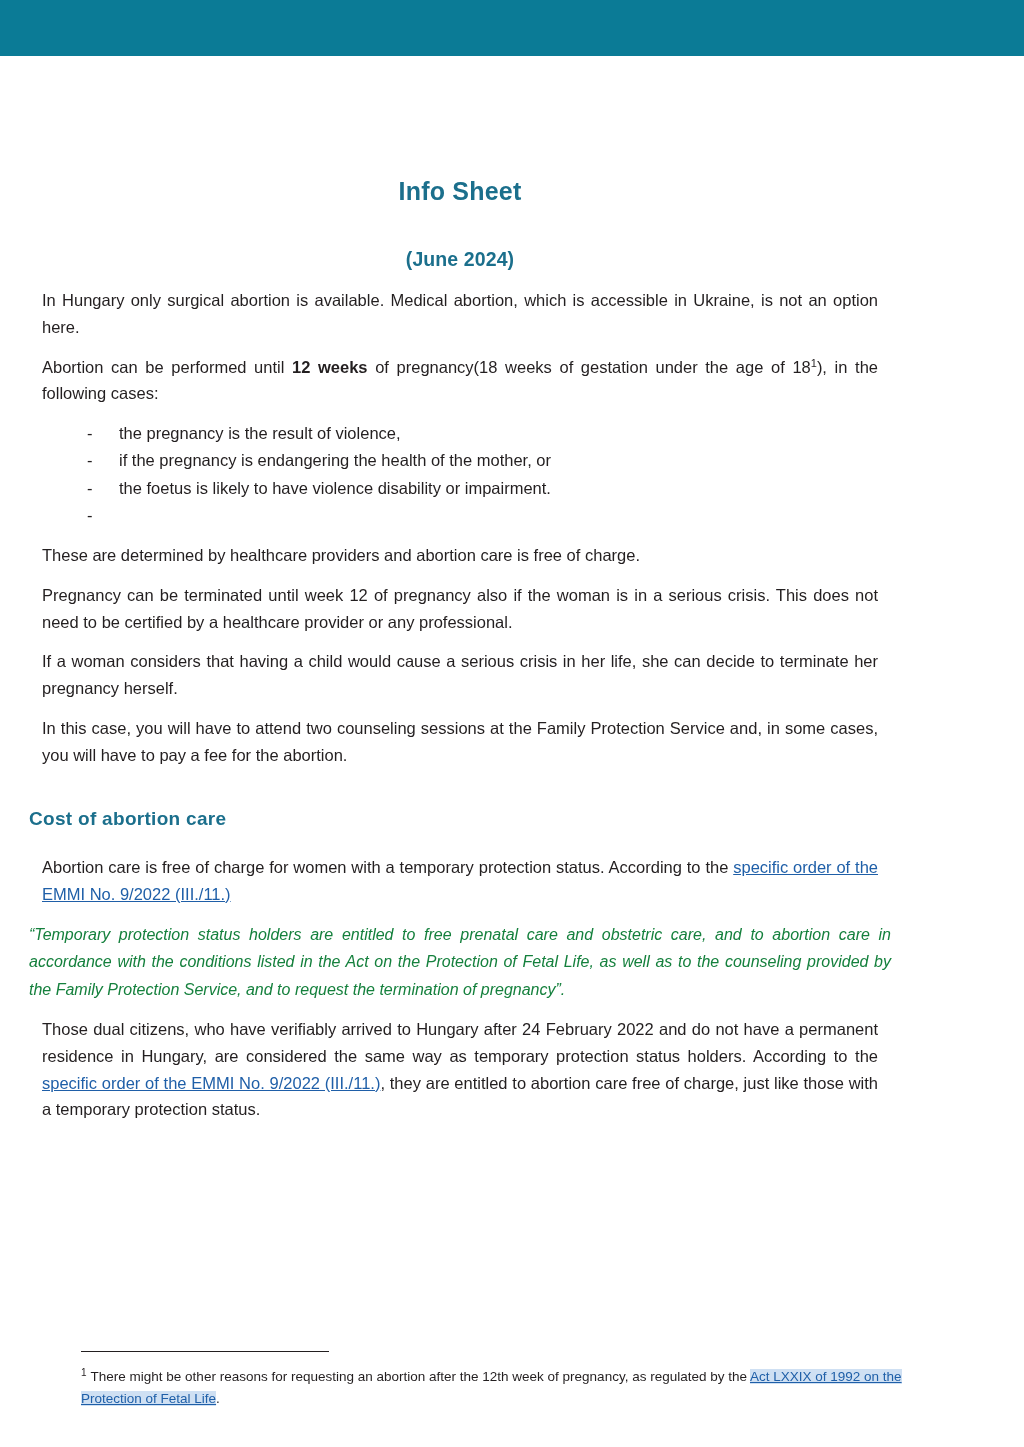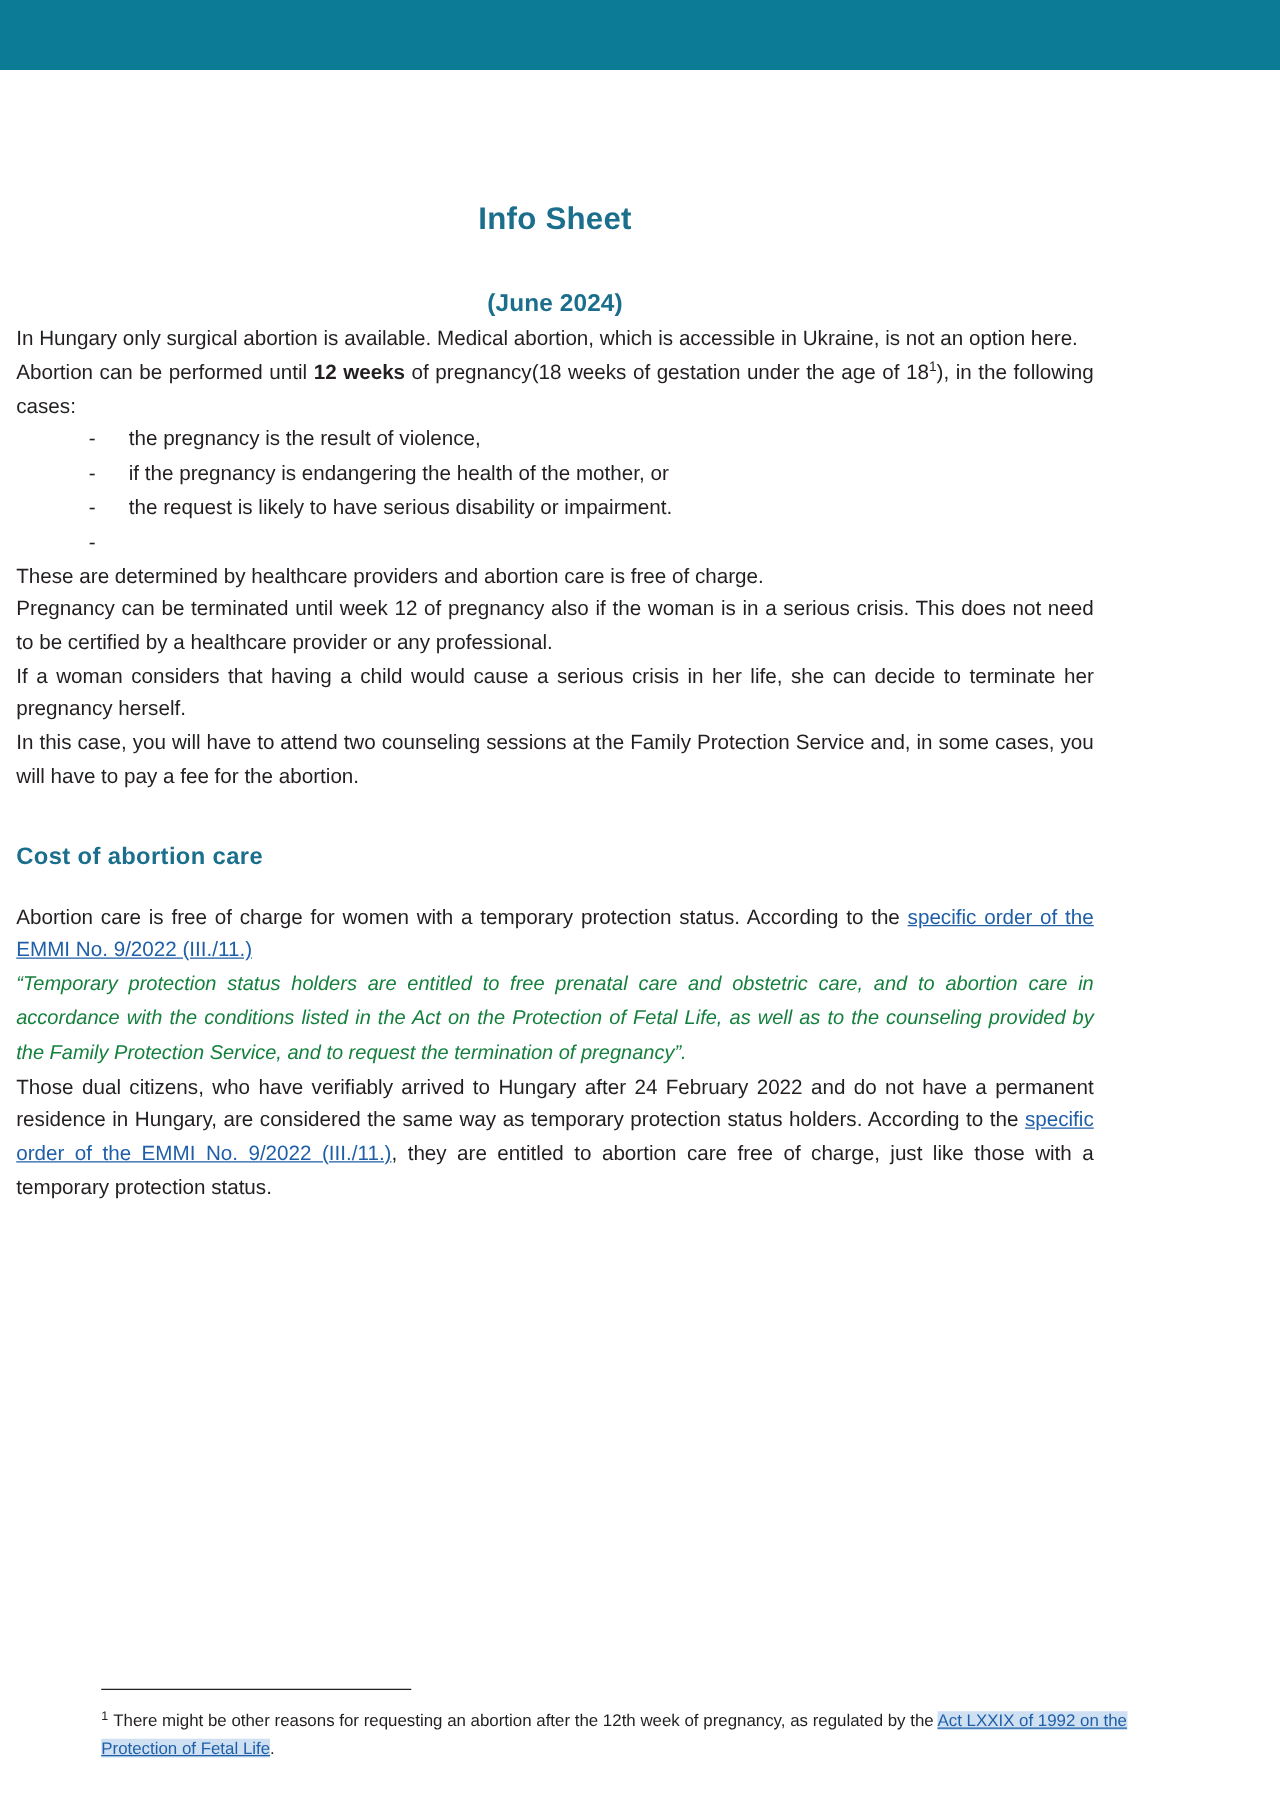--- a/index.html
+++ b/index.html
@@ -21,21 +21,21 @@
     left: 0;
     width: 1024px;
     height: 56px;
     background: #0b7b96;
   }
   .page {
     position: absolute;
     top: 56px;
     left: 0;
     width: 888px;
-    padding: 0;
+    padding: 16px;
   }
   .content {
     margin: 0 auto;
     width: 862px;
     padding-top: 105px;
   }
   h1.doc-title {
     font-size: 25px;
     font-weight: bold;
     color: #1b6f8c;
@@ -53,21 +53,21 @@
     letter-spacing: 0.1px;
   }
   .subtitle-line2 {
     display: block;
     margin-top: 36px;
   }
   p.body-par {
     font-size: 16.5px;
     line-height: 1.62;
     color: #231f20;
-    margin: 0;
+    margin: 13px;
     text-align: justify;
   }
   .gap-before {
     margin-top: 22px;
   }
   .first-par {
     margin-top: 58px;
   }
   .bold {
     font-weight: bold;
@@ -167,21 +167,21 @@
       <span>In Hungary only surgical abortion is available. Medical abortion, which is accessible in Ukraine, is not an option here.</span>
     </p>
 
     <p class="body-par gap-before">
       <span>Abortion can be performed until </span><span class="bold">12 weeks</span><span> of pregnancy(18 weeks of gestation under the age of 18</span><sup class="fn-ref">1</sup><span>), in the following cases:</span>
     </p>
 
     <ul class="dash-list">
       <li>the pregnancy is the result of violence,</li>
       <li>if the pregnancy is endangering the health of the mother, or</li>
-      <li>the request is likely to have serious disability or impairment.</li>
+      <li>the foetus is likely to have violence disability or impairment.</li>
       <li class="empty-item"></li>
     </ul>
 
     <p class="body-par">
       <span>These are determined by healthcare providers and abortion care is free of charge.</span>
     </p>
 
     <p class="body-par gap-before">
       <span>Pregnancy can be terminated until week 12 of pregnancy also if the woman is in a serious crisis. This does not need to be certified by a healthcare provider or any professional.</span>
     </p>

